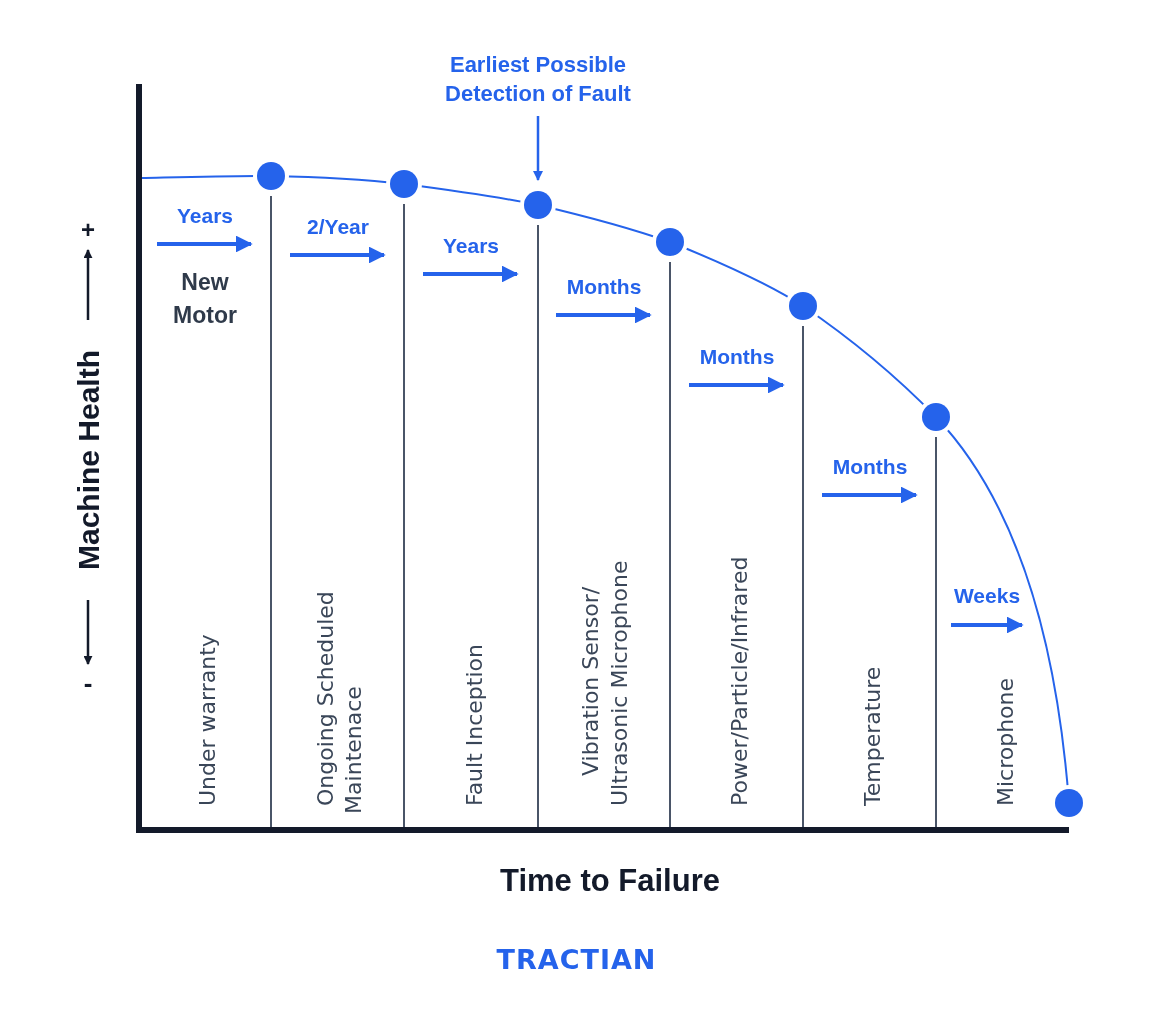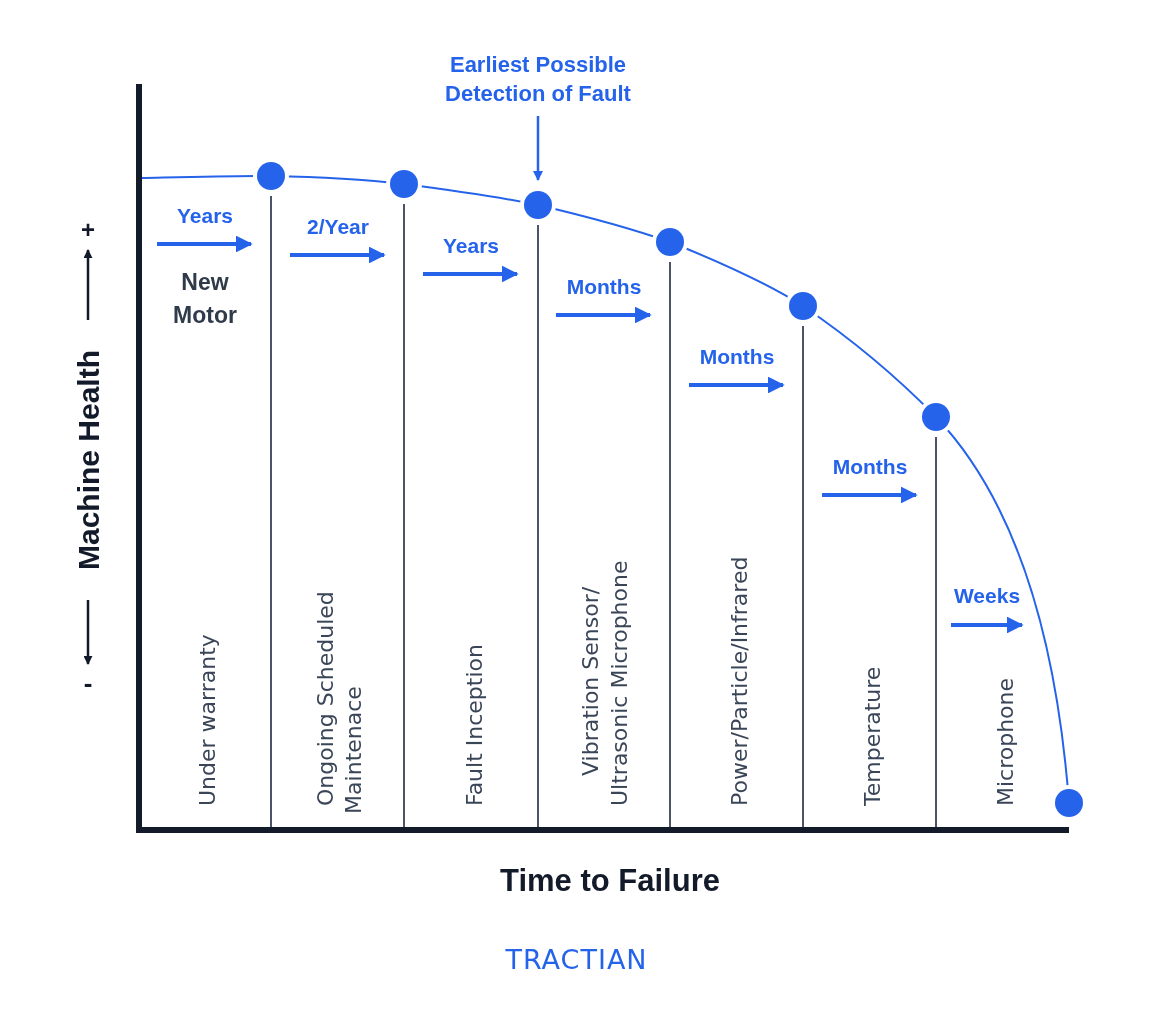--- a/index.html
+++ b/index.html
@@ -4,21 +4,21 @@
 <style>
   html, body { margin: 0; padding: 0; background: #ffffff; }
   body { width: 1153px; height: 1023px; position: relative; overflow: hidden;
          font-family: "Liberation Sans", "DejaVu Sans", sans-serif; }
   #stage { position: absolute; left: 0; top: 0; width: 1153px; height: 1023px; }
   .t-blue { fill: #2563EB; font-weight: 700; font-family: "Liberation Sans", "DejaVu Sans", sans-serif; }
   .t-dark { fill: #2F3A4A; font-weight: 700; font-family: "Liberation Sans", "DejaVu Sans", sans-serif; }
   .t-title { fill: #131A2A; font-weight: 700; font-family: "Liberation Sans", "DejaVu Sans", sans-serif; }
   .t-vert { fill: #3A4658; font-weight: 400; font-family: "DejaVu Sans", "Liberation Sans", sans-serif; }
   .logo { position: absolute; left: 0; width: 1153px; top: 944px; text-align: center;
-          color: #2563EB; font-weight: 400; font-size: 27px; letter-spacing: 1px;
+          color: #2563EB; font-weight: 700; font-size: 27px; letter-spacing: 1px;
           font-family: "DejaVu Sans", "Liberation Sans", sans-serif; }
 </style>
 </head>
 <body>
 
 <div id="stage">
 <svg width="1153" height="1023" viewBox="0 0 1153 1023" xmlns="http://www.w3.org/2000/svg">
   <defs>
     <marker id="ah-blue" viewBox="0 0 10 10" refX="9" refY="5" markerWidth="4.2" markerHeight="4.2" orient="auto">
       <path d="M0,0 L10,5 L0,10 z" fill="#2563EB"></path>

